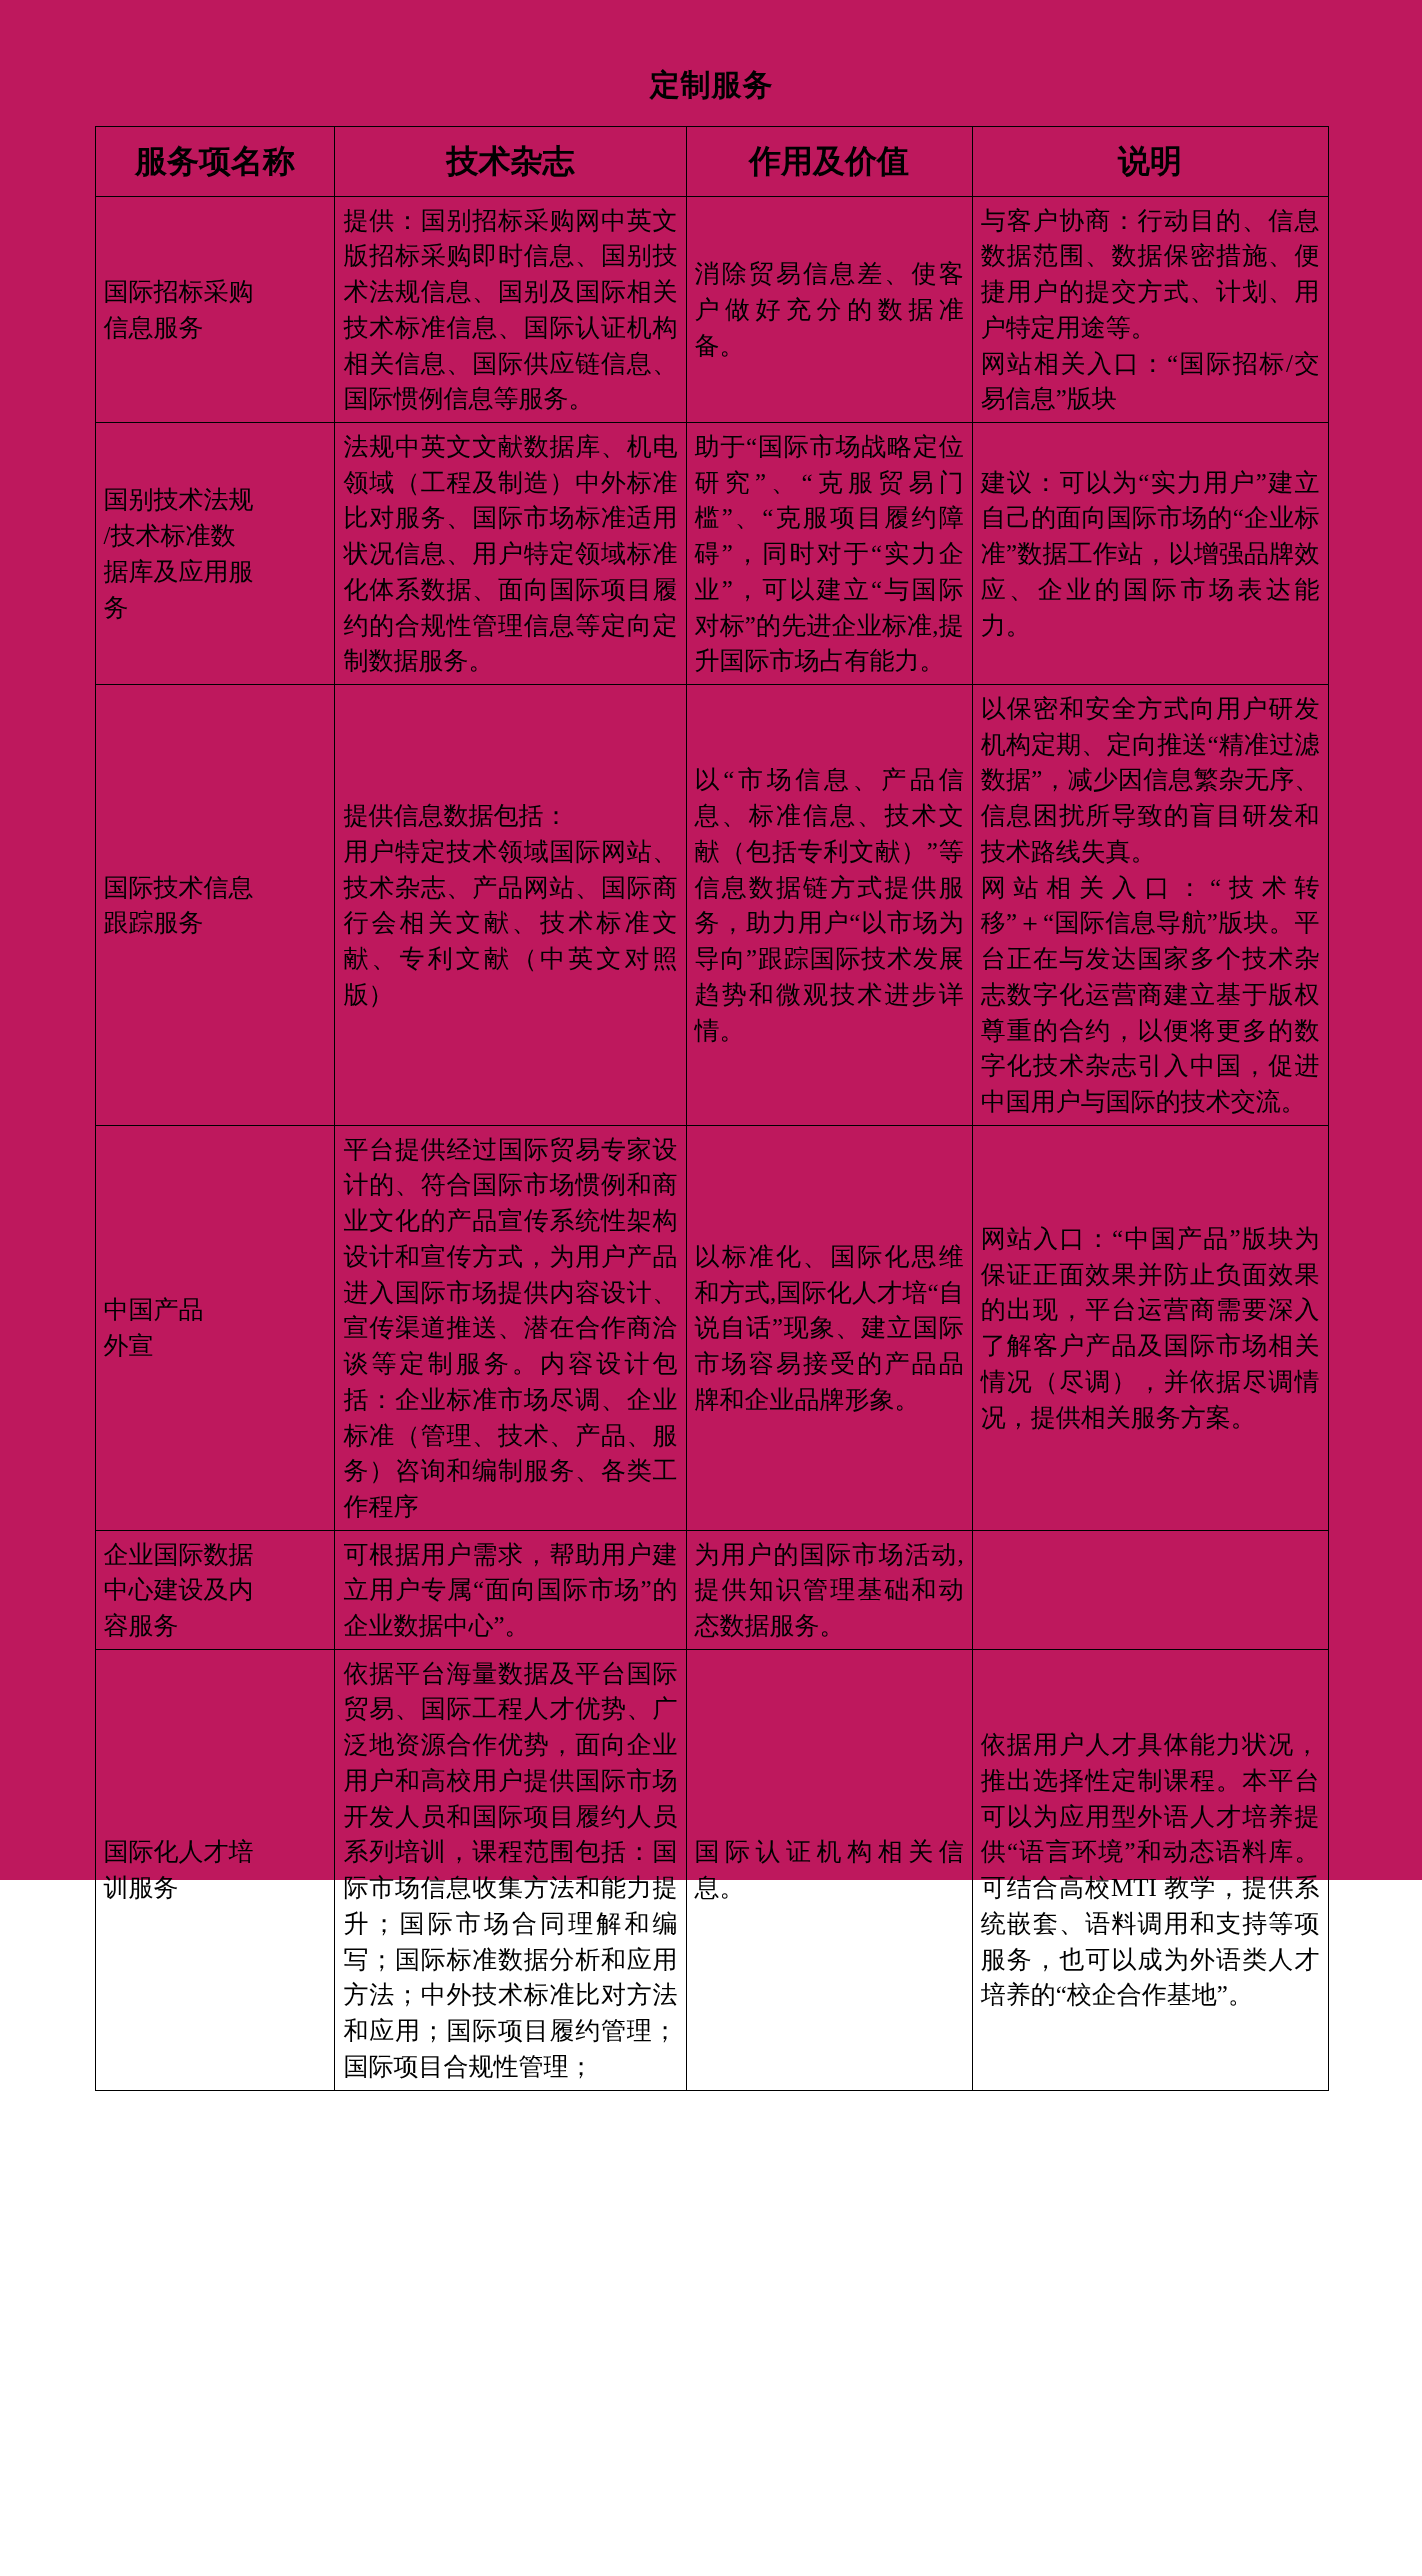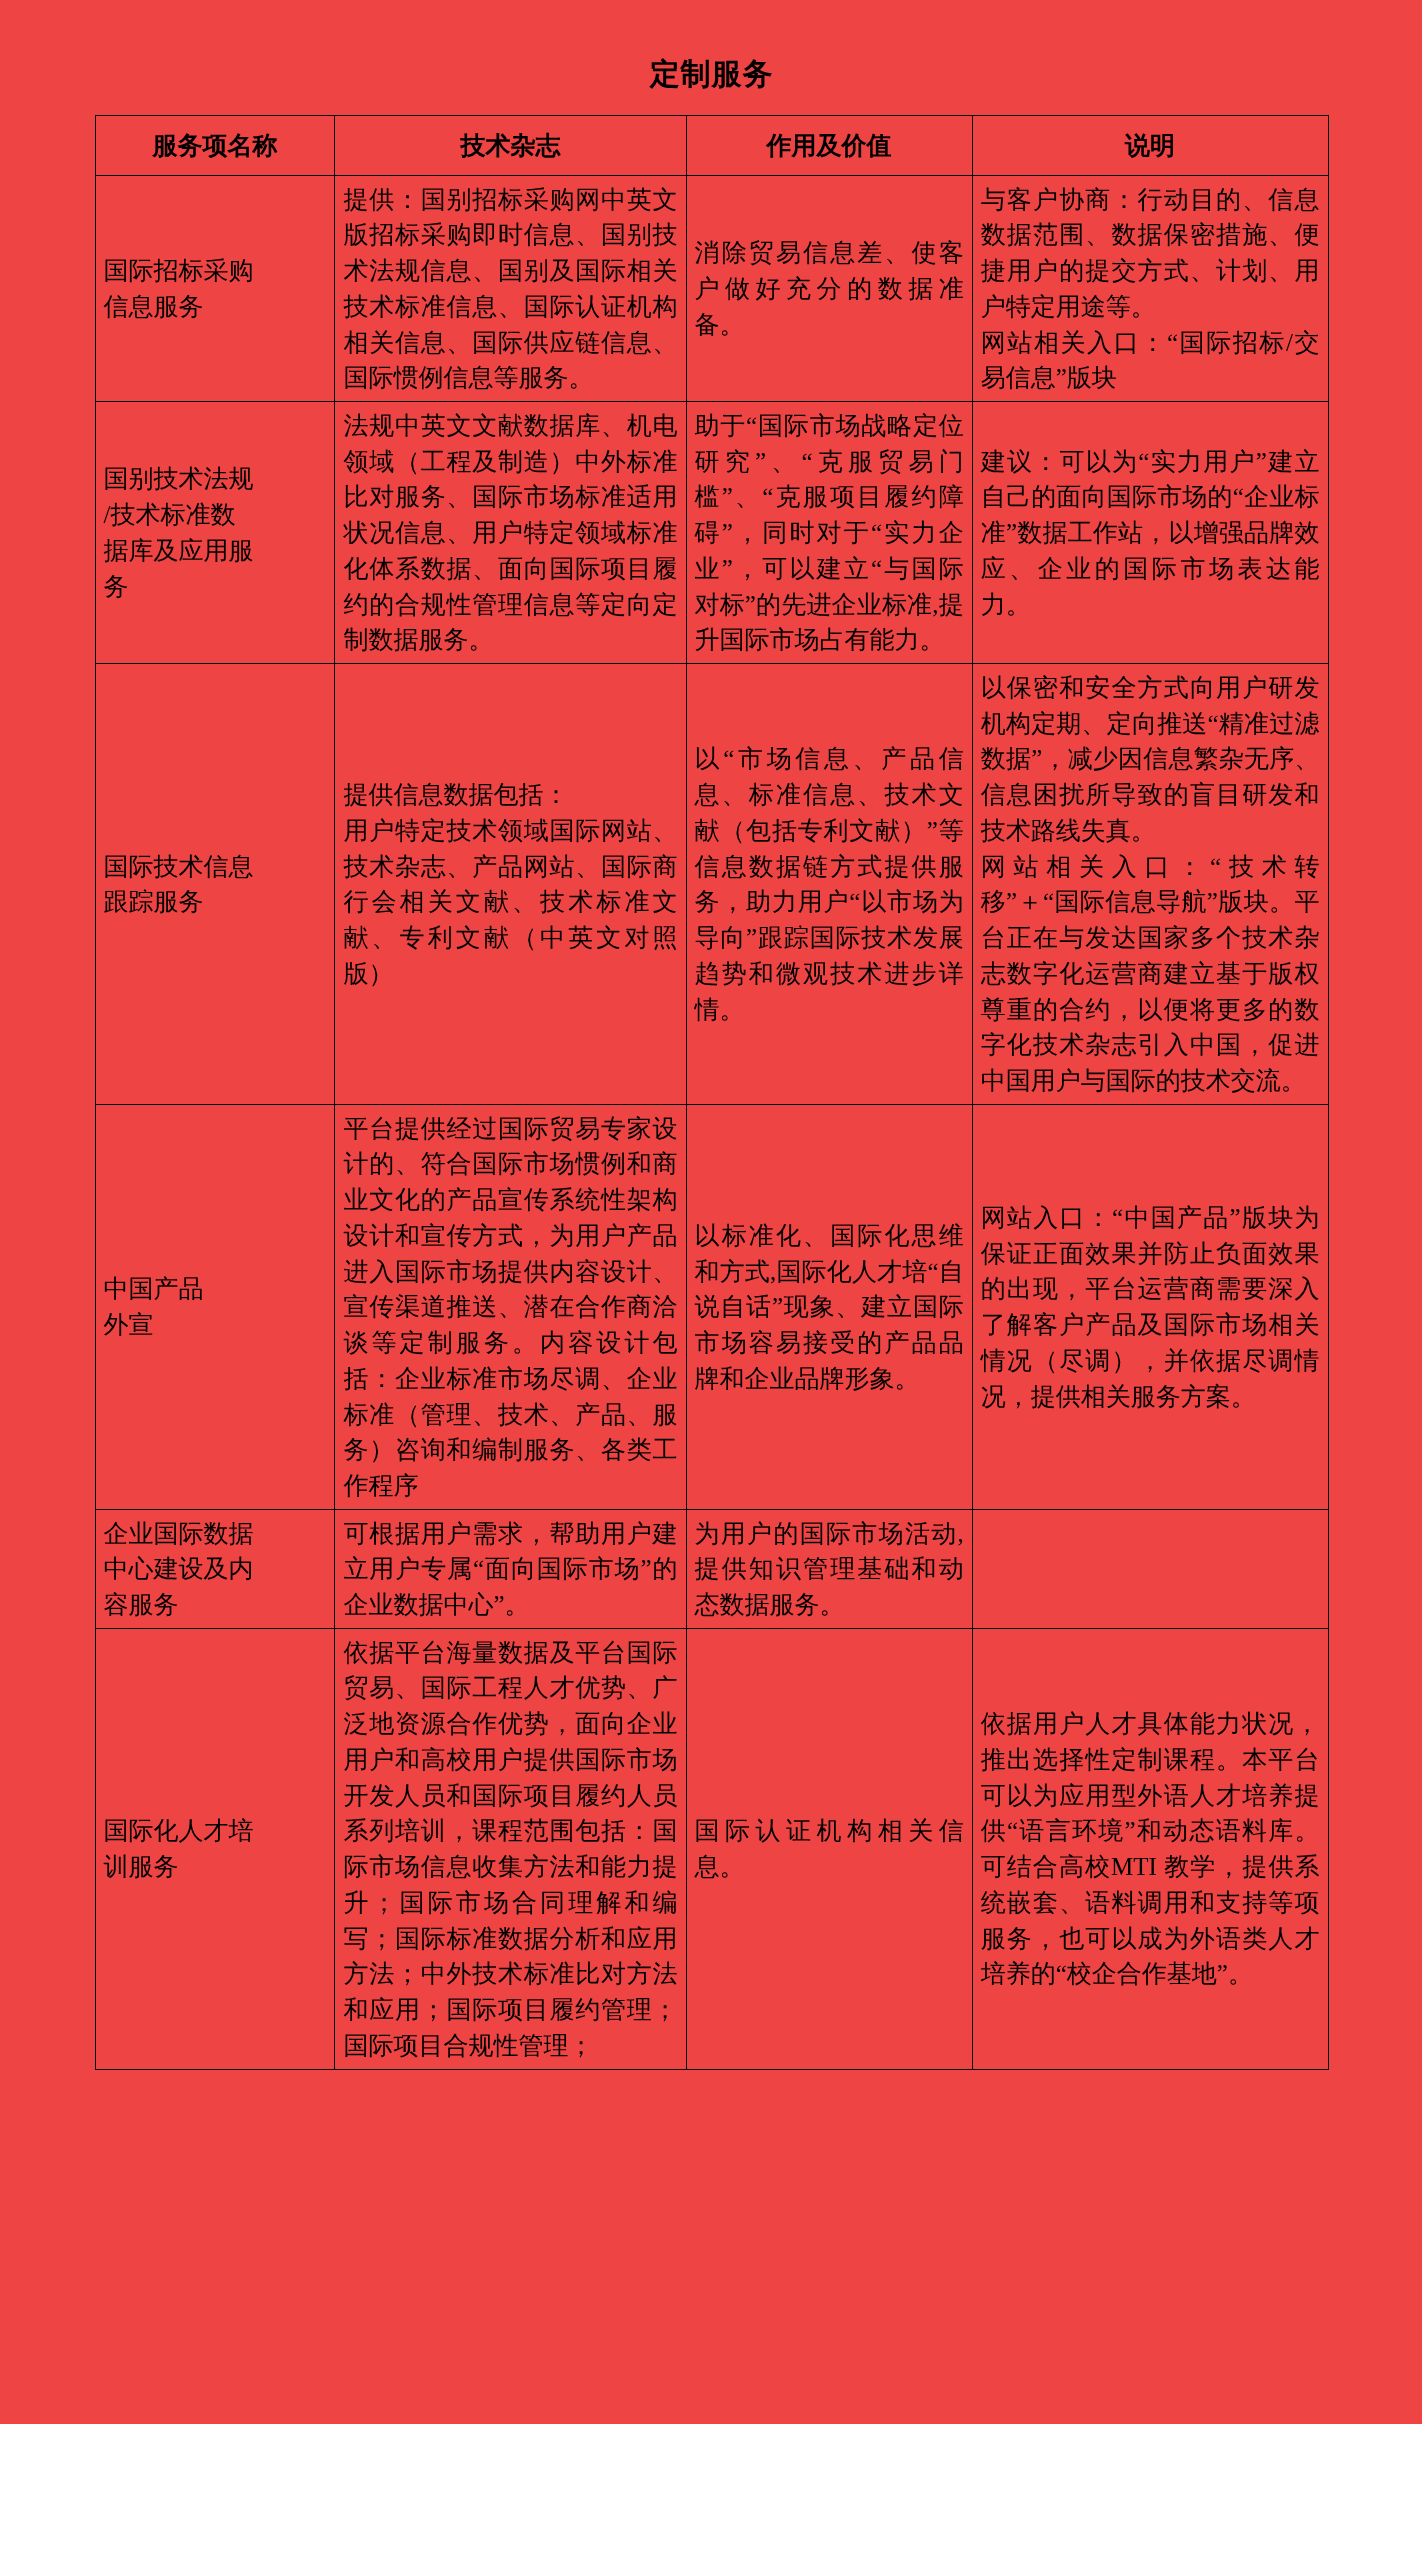--- a/index.html
+++ b/index.html
@@ -10,24 +10,24 @@
   body {
     width: 1423px;
     height: 2576px;
     font-family: "Liberation Serif", "DejaVu Serif", serif;
     color: #000000;
     -webkit-font-smoothing: antialiased;
   }
   .page {
     position: relative;
     width: 1423px;
-    height: 2424px;
+    height: 1880px;
     box-sizing: border-box;
-    padding: 0;
-    background: #ef4444;
+    padding: 11px;
+    background: #be185d;
   }
   .doc-title {
     text-align: center;
     font-size: 30px;
     font-weight: bold;
     letter-spacing: 0.9px;
     padding-top: 56px;
     padding-bottom: 23px;
     line-height: 1.2;
   }
@@ -45,21 +45,21 @@
     border: 1.4px solid #000000;
     vertical-align: middle;
     padding: 5.4px 8px;
     font-size: 25px;
     line-height: 1.43;
     word-break: break-all;
   }
   table.svc-table th {
     text-align: center;
     font-weight: bold;
-    font-size: 25px;
+    font-size: 32px;
     padding: 11.7px 7.2px;
   }
   col.c1 { width: 207px; }
   col.c2 { width: 303px; }
   col.c3 { width: 247px; }
   col.c4 { width: 307px; }
 
   td.name-cell {
     white-space: pre-line;
   }

